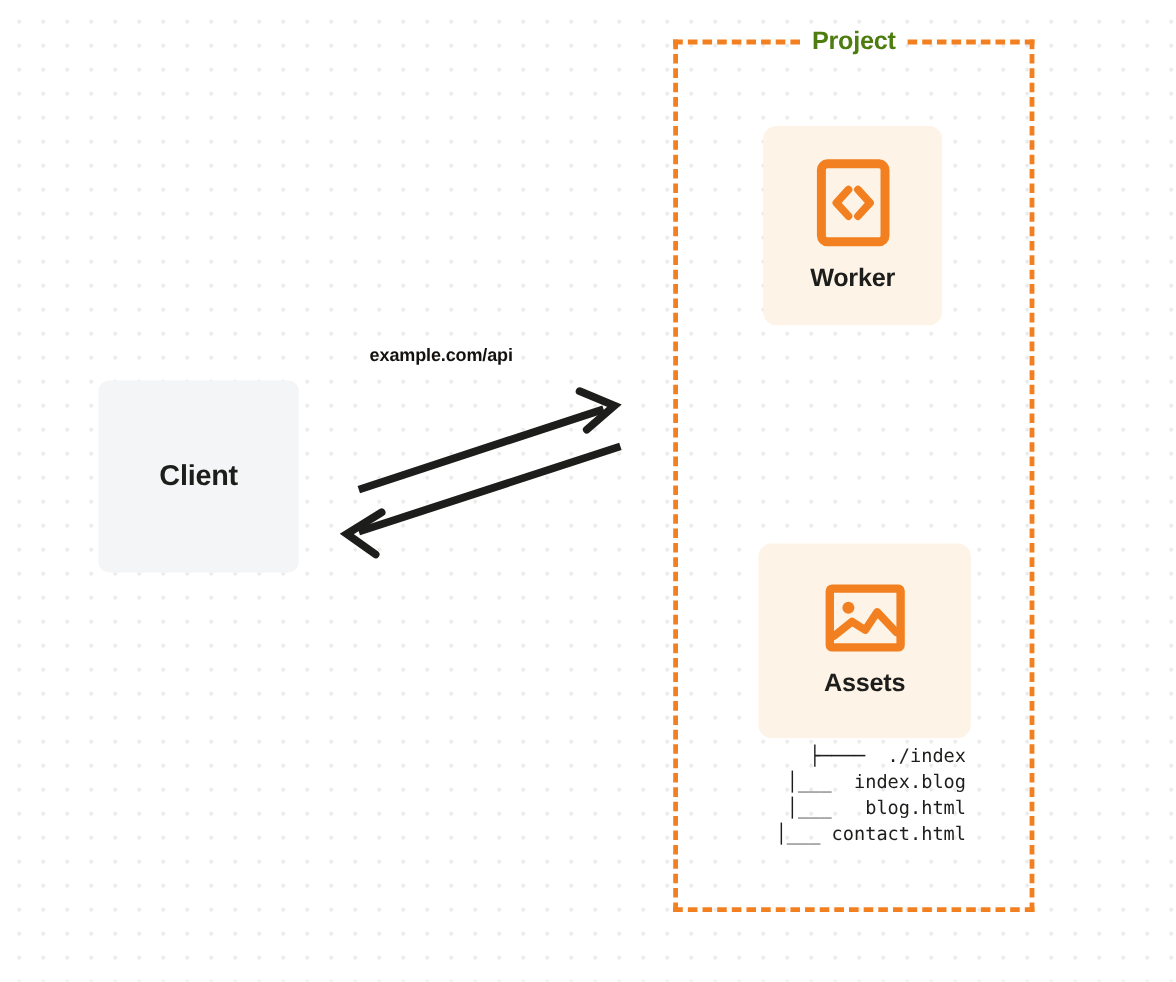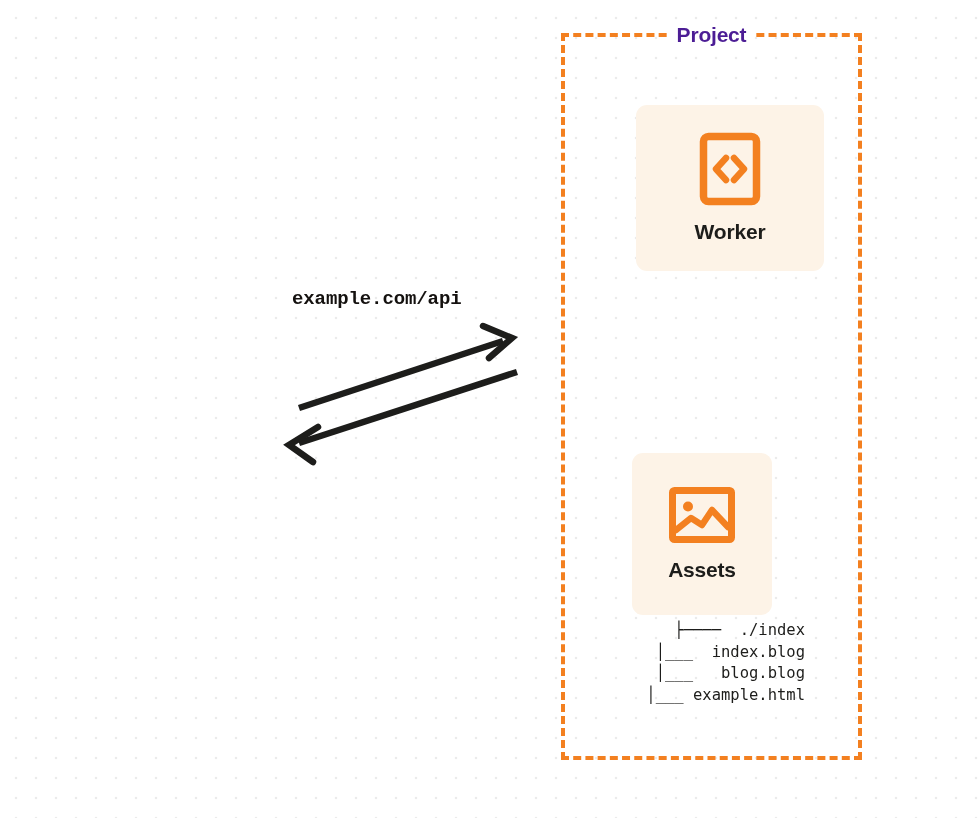--- a/index.html
+++ b/index.html
@@ -43,28 +43,27 @@
   .arrows-layer {
     position: absolute;
     left: 0;
     top: 0;
     width: 980px;
     height: 818px;
     pointer-events: none;
   }
   .arrow-label {
     position: absolute;
-    left: 292px;
+    left: 308px;
     top: 288px;
-    font-size: 19px;
+    font-size: 15px;
     font-weight: bold;
     color: #14110f;
     letter-spacing: -0.1px;
     white-space: nowrap;
-    font-family: Liberation Mono, monospace;
   }
 
   
   .project-box {
     position: absolute;
     left: 561px;
     top: 33px;
     width: 301px;
     height: 727px;
     border: 4px dashed #f38020;
@@ -72,46 +71,46 @@
   }
   .project-title {
     position: absolute;
     left: 50%;
     top: -2px;
     transform: translate(-50%, -50%);
     background: #ffffff;
     padding: 0 7px;
     font-size: 21px;
     font-weight: bold;
-    color: #4c1d95;
+    color: #4d7c0f;
     letter-spacing: -0.2px;
     white-space: nowrap;
   }
 
   
   .card {
     position: absolute;
     background: #fdf3e7;
     border-radius: 11px;
     display: flex;
     flex-direction: column;
     align-items: center;
     justify-content: center;
   }
   .card-worker {
     left: 71px;
     top: 68px;
-    width: 188px;
+    width: 149px;
     height: 166px;
     text-align: right;
   }
   .card-assets {
     left: 67px;
     top: 416px;
-    width: 140px;
+    width: 177px;
     height: 162px;
   }
   .card-icon {
     line-height: 0;
     margin-bottom: 14px;
   }
   .card-label {
     font-size: 21px;
     font-weight: bold;
     color: #1d1d1b;
@@ -133,20 +132,23 @@
     padding-right: 61px;
     box-sizing: border-box;
     font-weight: 500;
   }
 </style>
 </head>
 <body>
 
 <div id="canvas">
 
+  <div class="client-box">
+    <span class="client-label">Client</span>
+  </div>
 
   <svg class="arrows-layer" viewBox="0 0 980 818" width="980" height="818" aria-hidden="true">
 
     <g>
       <line x1="299" y1="408" x2="503" y2="341" stroke="#1d1d1b" stroke-width="6.5" stroke-linecap="butt"></line>
       <polyline points="483,326 512,338 489,358" fill="none" stroke="#1d1d1b" stroke-width="6.5" stroke-linecap="round" stroke-linejoin="miter"></polyline>
     </g>
 
     <g>
       <line x1="517" y1="372" x2="299" y2="443" stroke="#1d1d1b" stroke-width="6.5" stroke-linecap="butt"></line>
@@ -177,17 +179,17 @@
           <rect x="4.5" y="4.5" width="59" height="49" rx="2" ry="2" fill="none" stroke="#f38020" stroke-width="7"></rect>
           <circle cx="20" cy="20.5" r="5" fill="#f38020"></circle>
           <polyline points="8,44 23,32 34,39 44,24 60,41" fill="none" stroke="#f38020" stroke-width="6.5" stroke-linecap="round" stroke-linejoin="round"></polyline>
         </svg>
       </span>
       <span class="card-label">Assets</span>
     </div>
 
     <div class="file-tree"><span>├────  ./index</span>
 <span>   │___  index.blog</span>
-<span>   │___   blog.blog</span>
-<span>   │___ example.html</span></div>
+<span>   │___   blog.html</span>
+<span>   │___ contact.html</span></div>
 
   </div>
 </div>
 
 </body></html>

